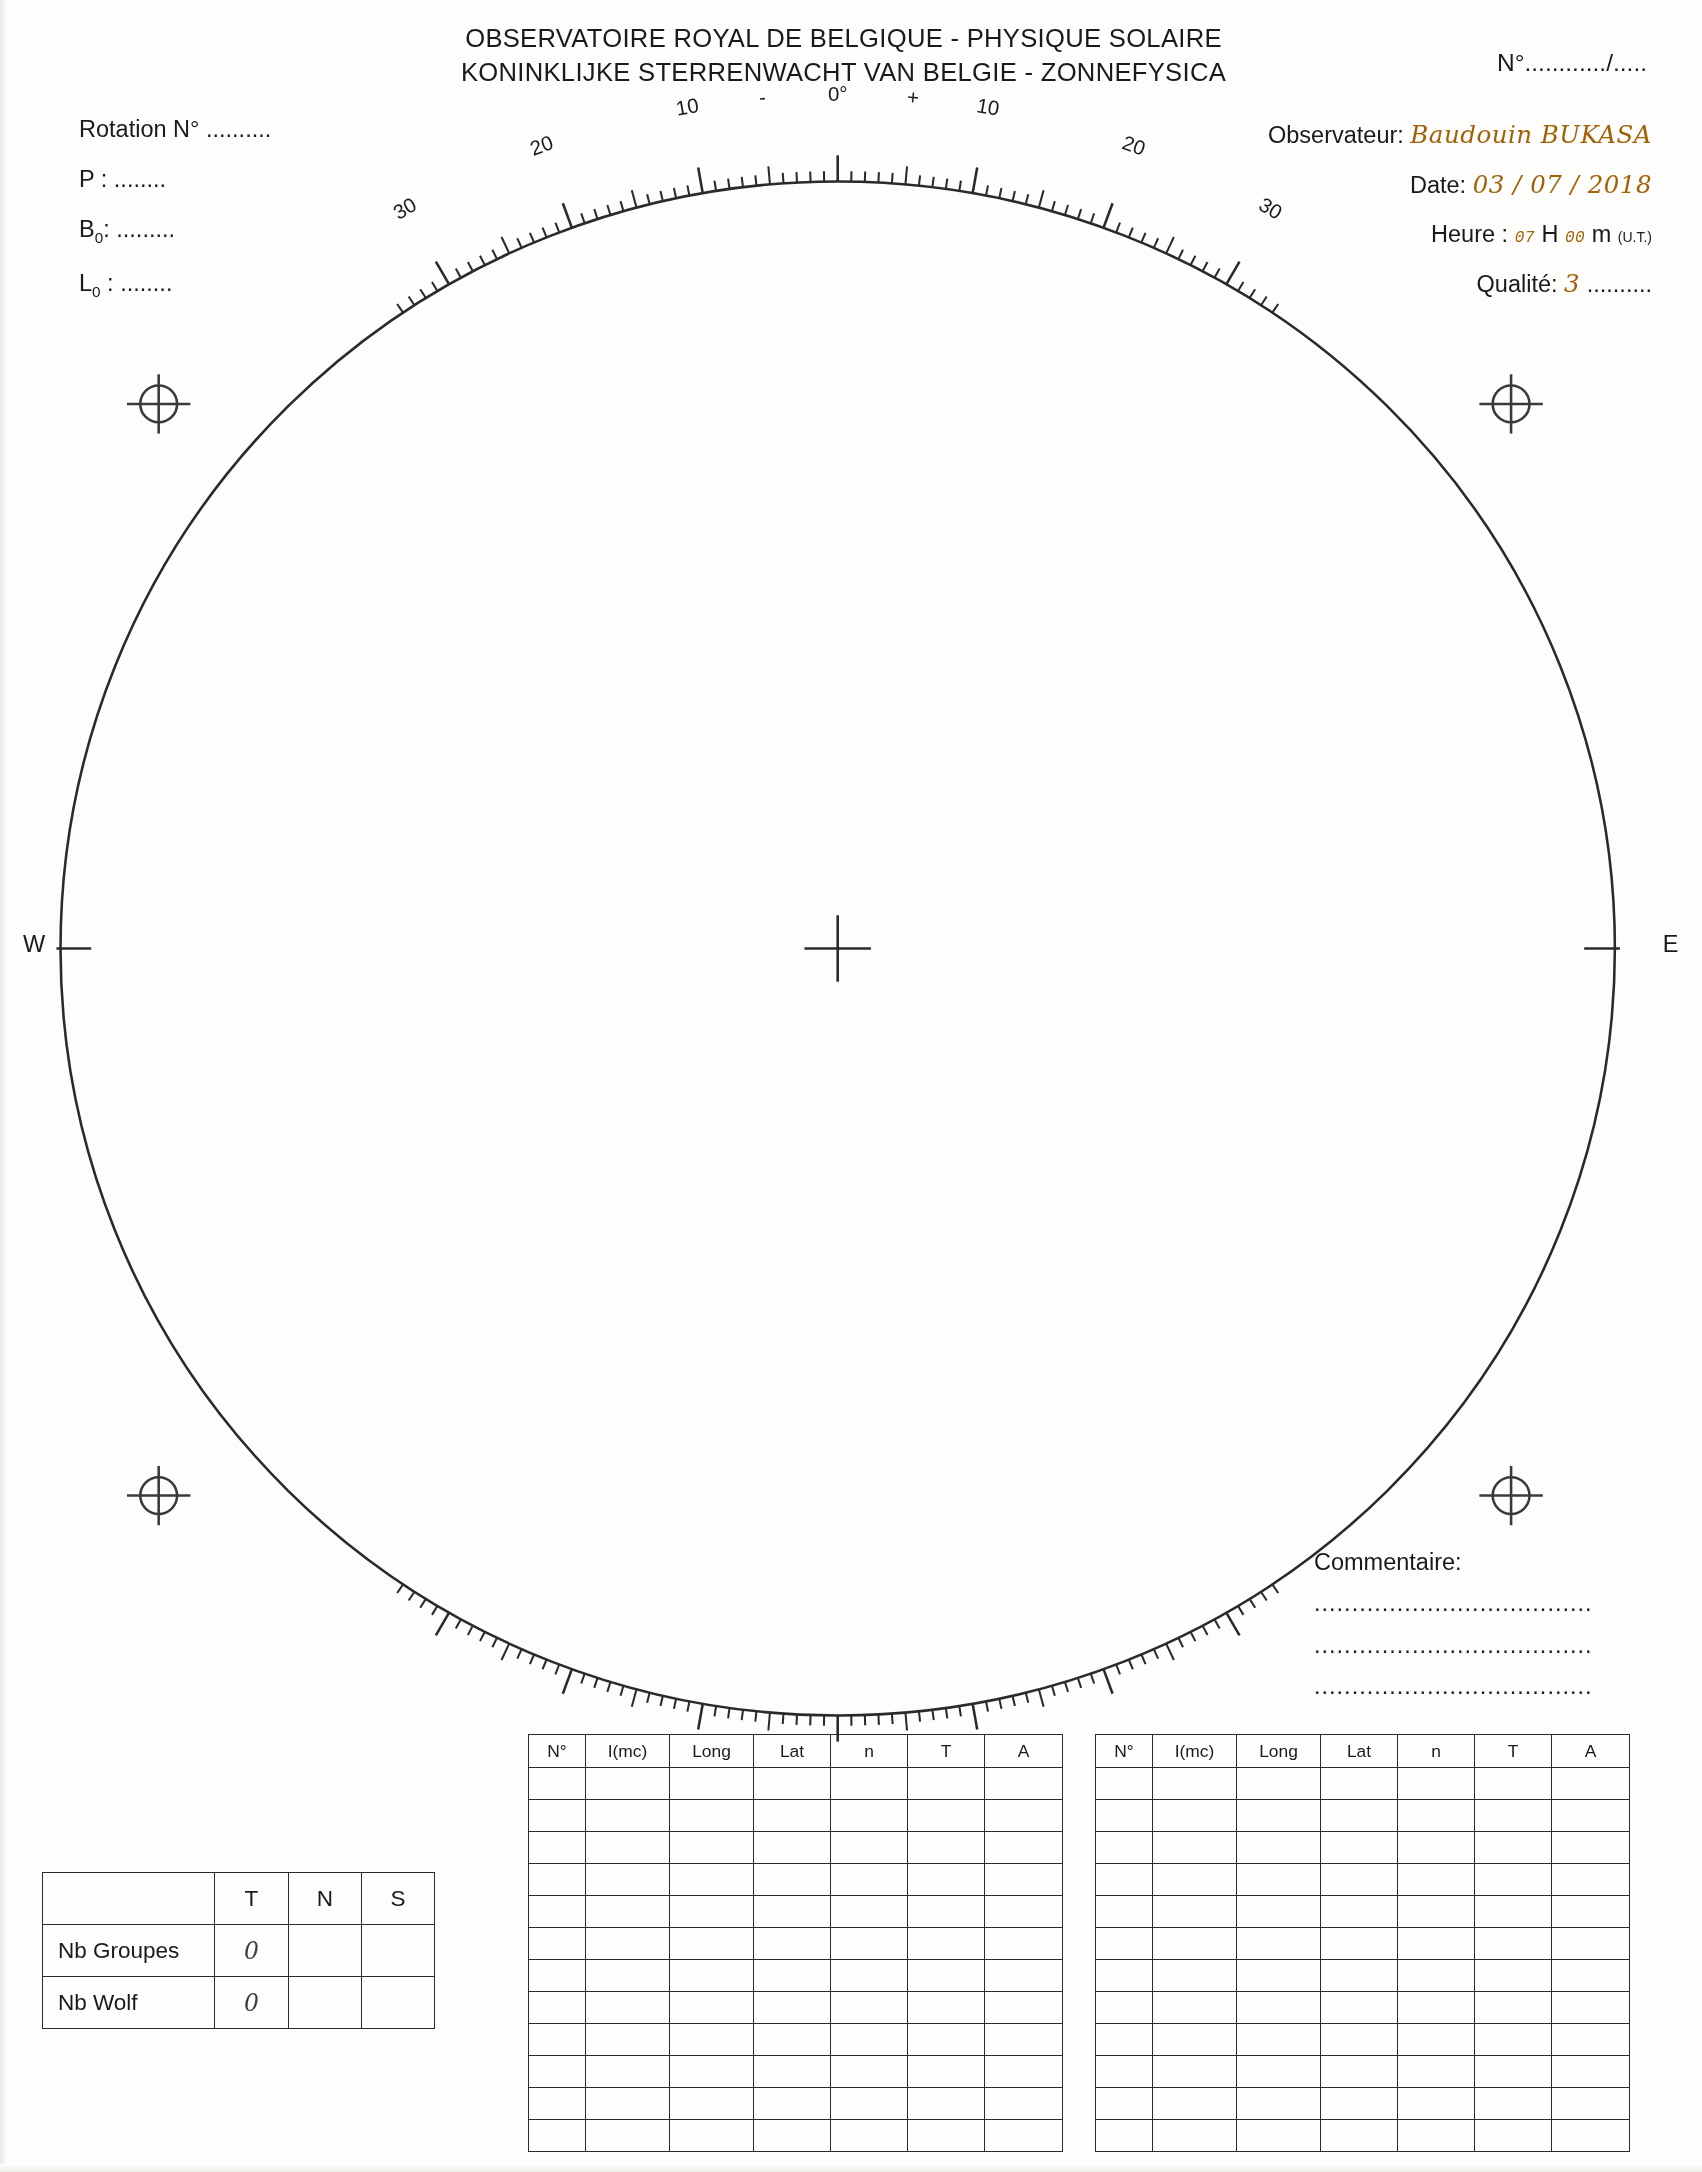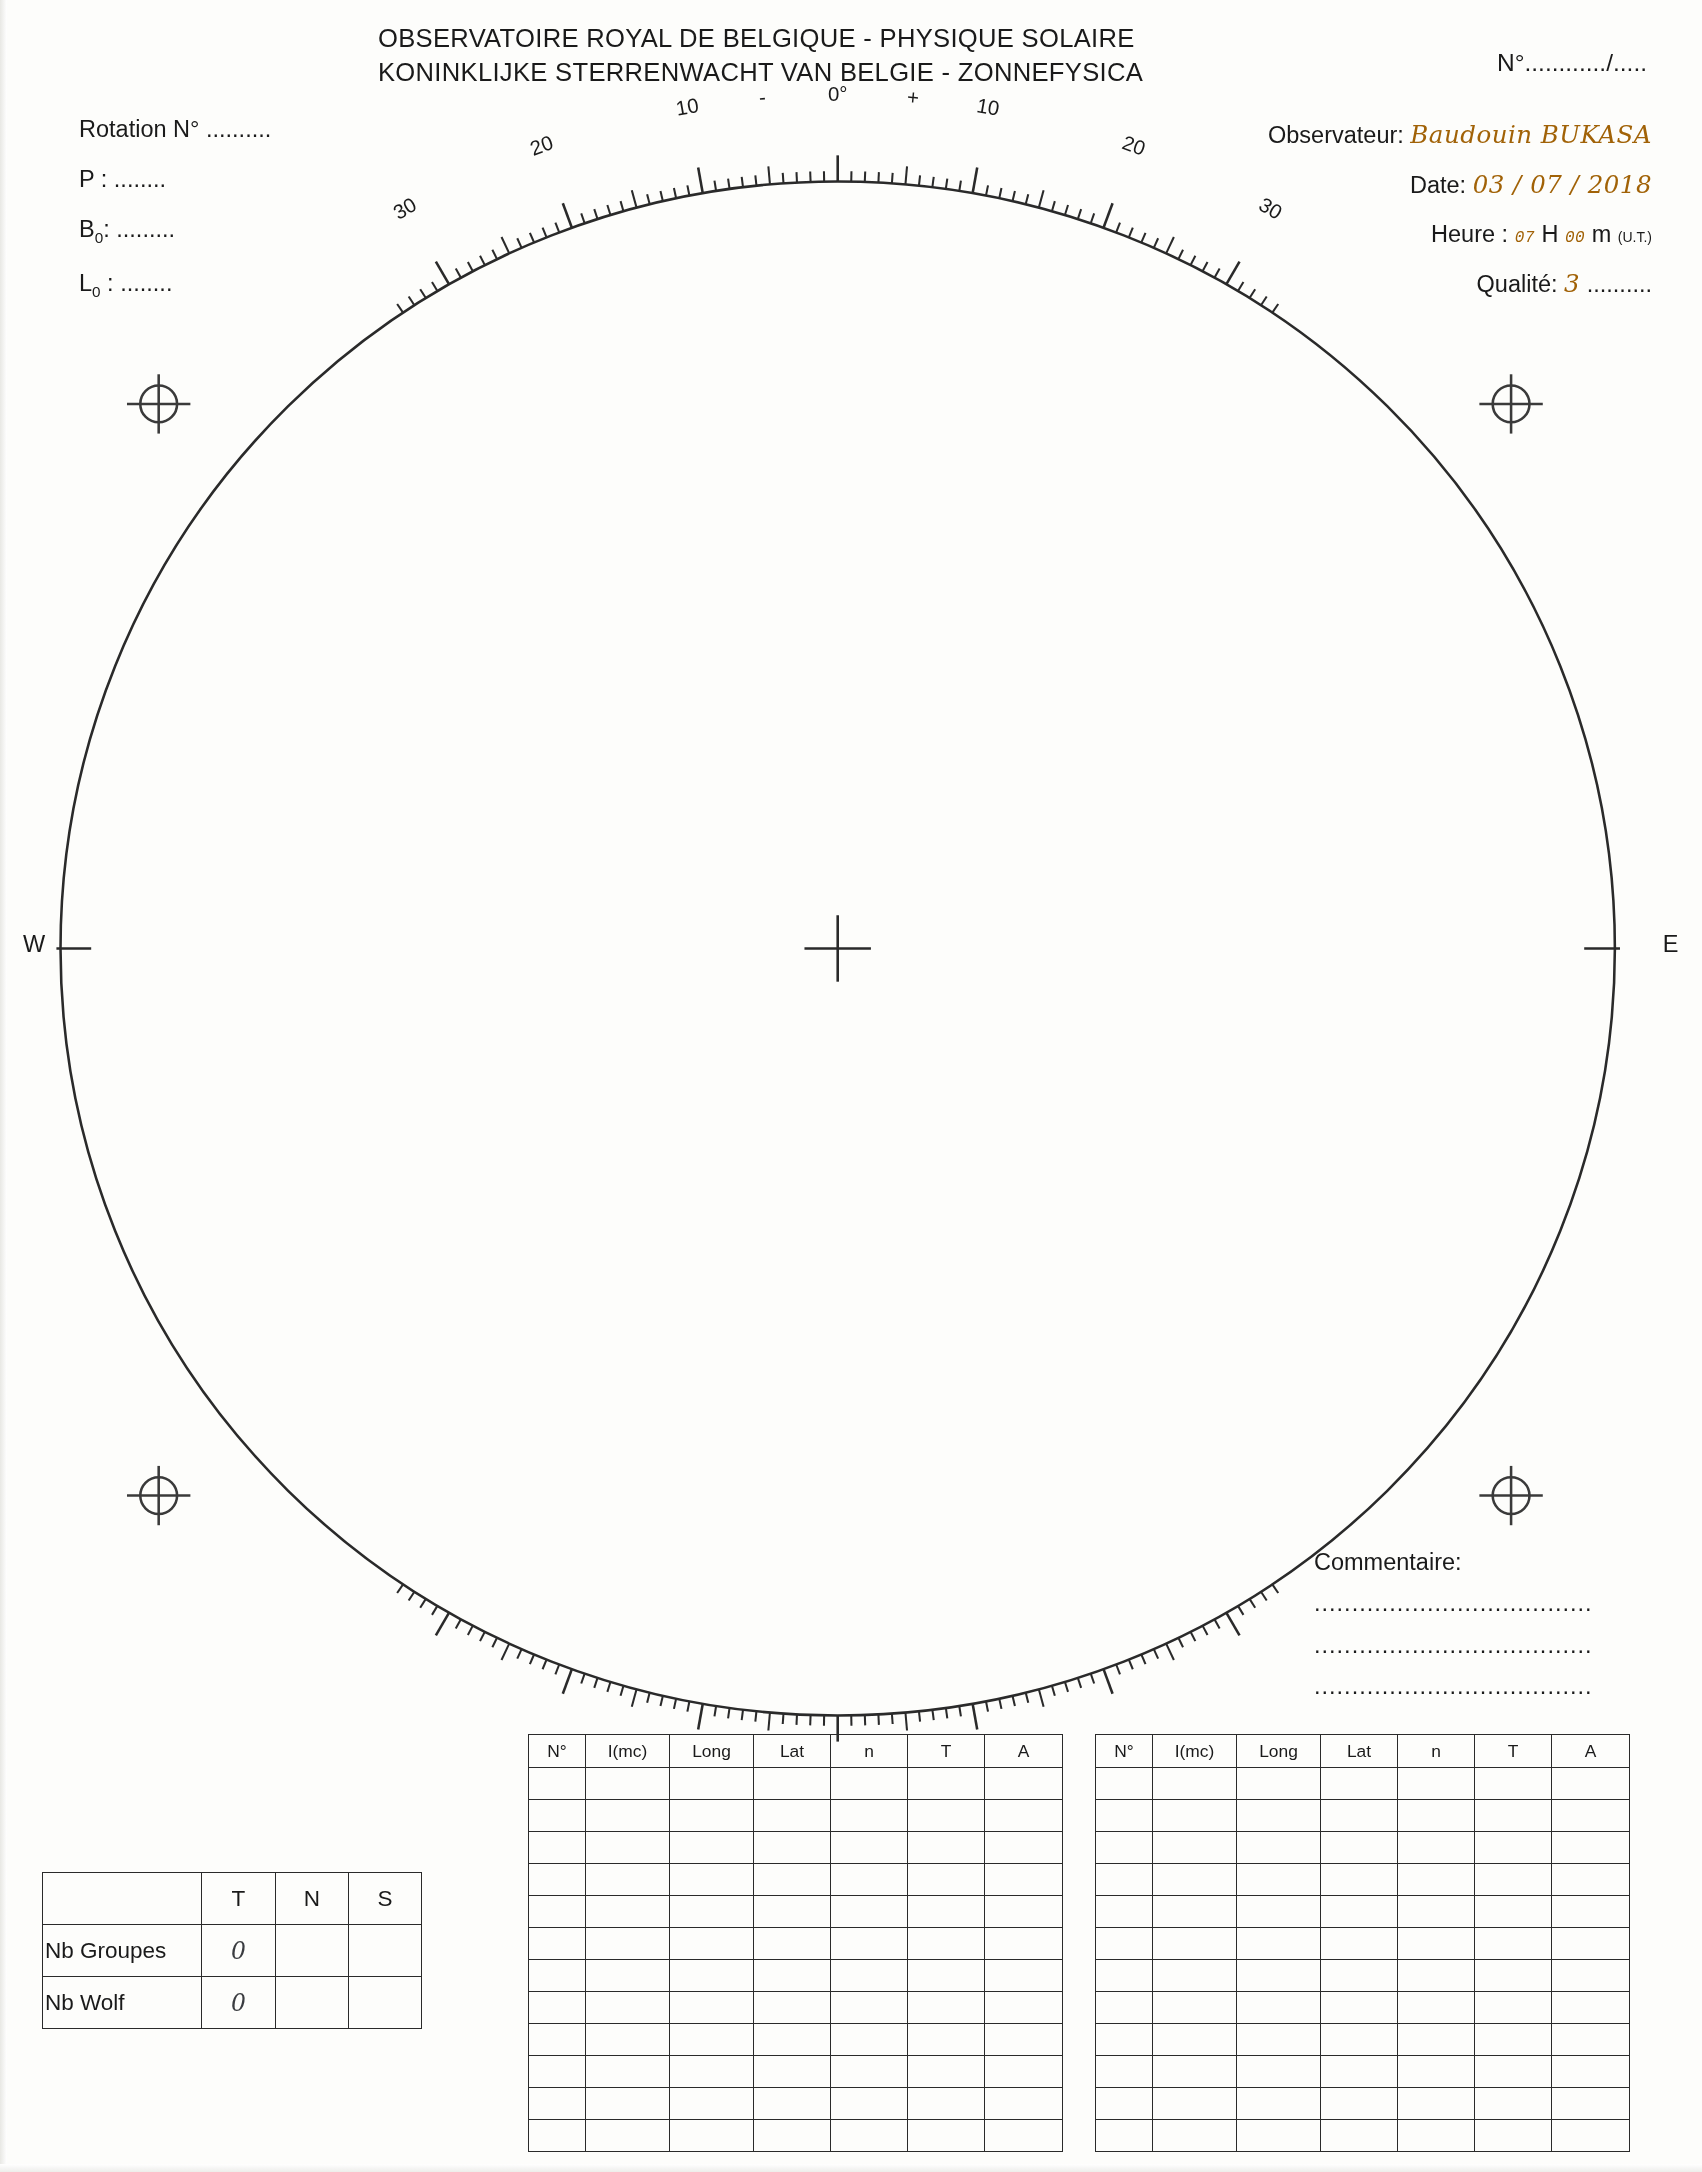--- a/index.html
+++ b/index.html
@@ -19,20 +19,21 @@
     position: absolute;
     inset: 0;
     background: #fdfdfb;
   }
   
   .title-block {
     position: absolute;
     left: 378px;
     top: 20.5px;
     width: 931px;
+    text-align: center;
   }
   .title-line {
     font-size: 25.6px;
     letter-spacing: 0.3px;
     line-height: 1.35;
     white-space: nowrap;
   }
   .doc-number {
     position: absolute;
     right: 56px;
@@ -148,21 +149,21 @@
   #summary-table td, #summary-table th {
     border: 1px solid #2a2a2a;
     font-size: 22.5px;
     font-weight: normal;
     height: 51px;
     padding: 0 8.2px;
     text-align: center;
   }
   #summary-table td.rowlabel {
     text-align: left;
-    padding-left: 2px;
+    padding-left: 15px;
     width: 148px;
     white-space: nowrap;
   }
   #summary-table td.valcell {
     width: 56px;
   }
   #summary-table .hand-zero {
     font-family: "DejaVu Serif", serif;
     font-style: italic;
     font-size: 23.5px;

